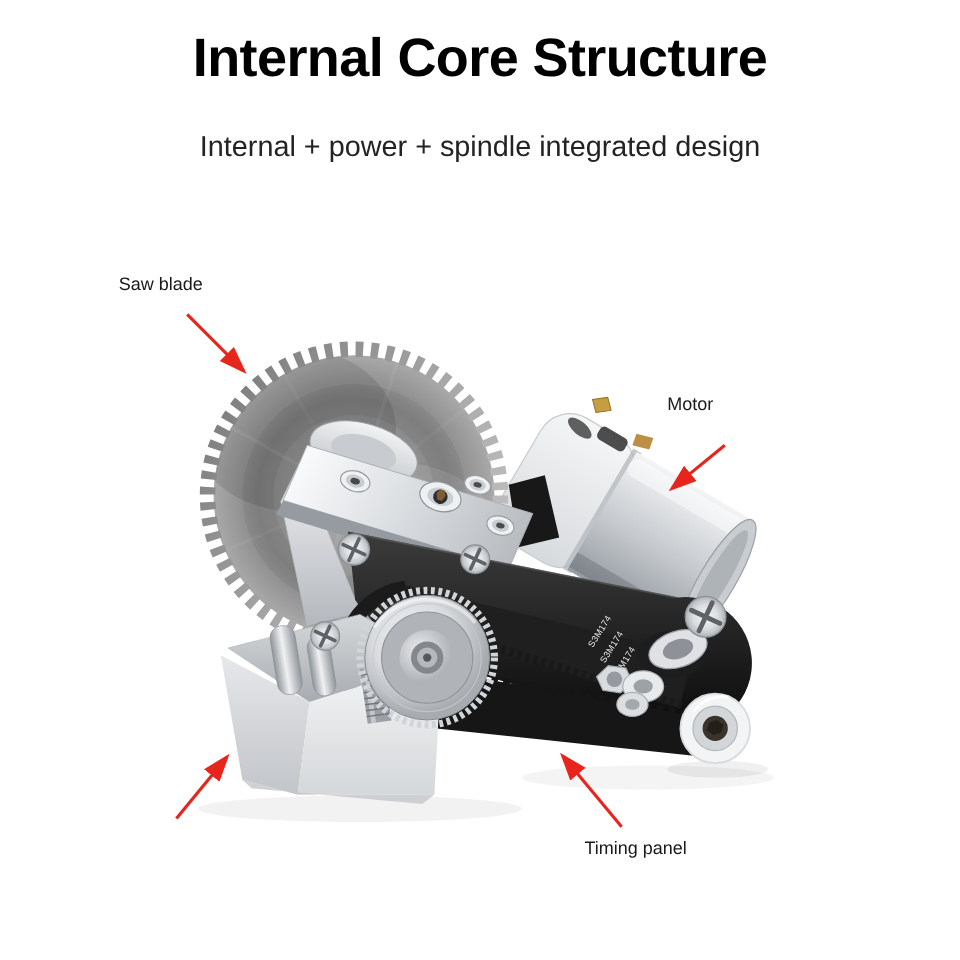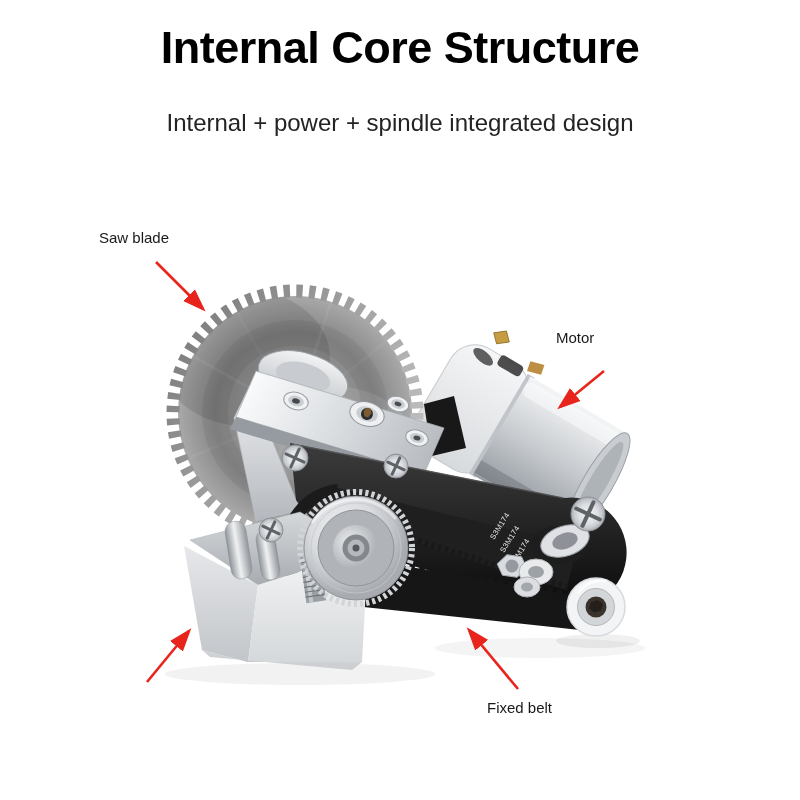--- a/index.html
+++ b/index.html
@@ -310,15 +310,15 @@
     </g>
   </svg>
 
   <div class="title">Internal Core Structure</div>
   <div class="subtitle">
     <div>Internal + power + spindle integrated design</div>
   </div>
 
   <div class="callout co-saw">Saw blade</div>
   <div class="callout co-motor">Motor</div>
-  <div class="callout co-belt">Fixed belt</div>
+  <div class="callout co-belt">Timing panel</div>
 
 </div>
 
 </body></html>

